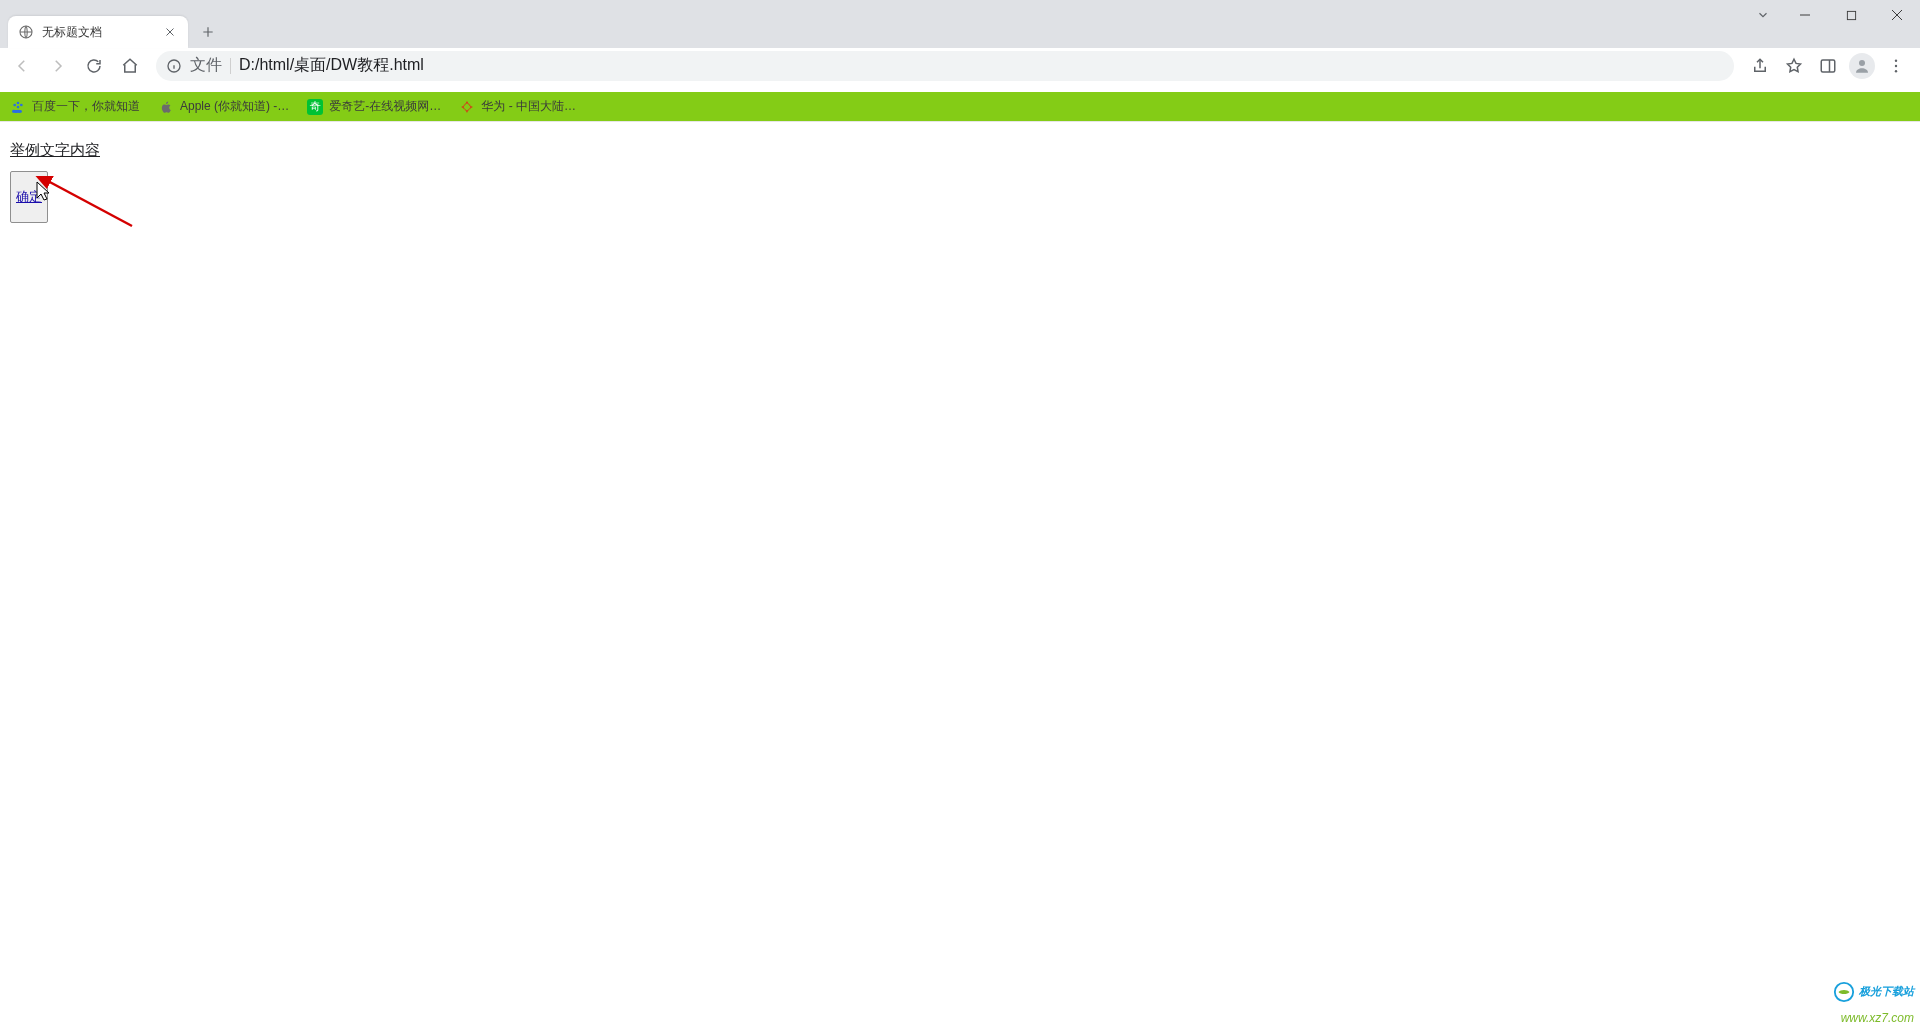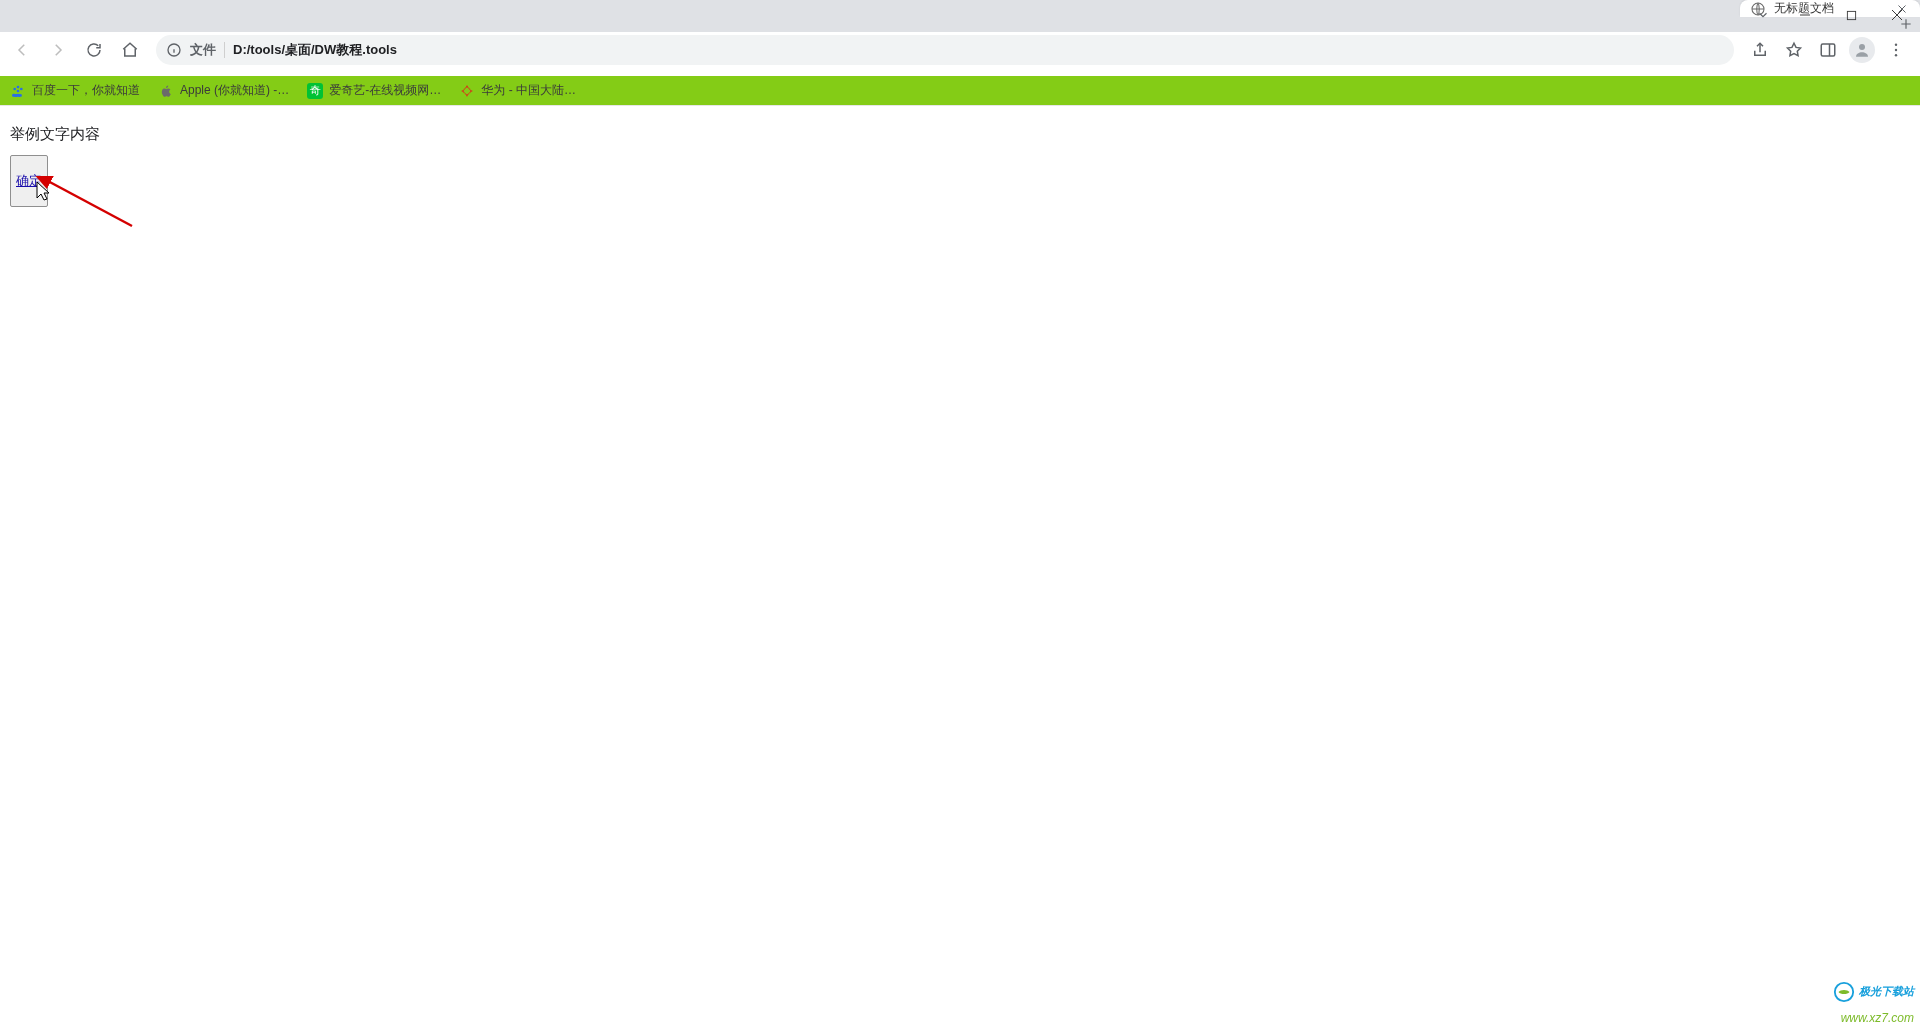--- a/index.html
+++ b/index.html
@@ -1,53 +1,53 @@
 <!DOCTYPE html>
 <html><head>
   <meta charset="utf-8">
   <style>
     * { margin: 0; padding: 0; box-sizing: border-box; }
     body { font-family: "Microsoft YaHei", Arial, sans-serif; font-size: 13px; color: #202124; background: #fff; width: 1920px; height: 1025px; overflow: hidden; position: relative; }
 
     
-    .titlebar { height: 32px; background: #dfe1e5; display: flex; align-items: flex-end; padding-left: 8px; position: relative; flex-direction: column; }
+    .titlebar { height: 48px; background: #dfe1e5; display: flex; align-items: flex-end; padding-left: 8px; position: relative; }
     .tab { display: flex; align-items: center; background: #fff; height: 32px; border-radius: 8px 8px 0 0; padding: 0 10px; min-width: 180px; max-width: 200px; gap: 8px; font-size: 12px; box-shadow: 0 -1px 2px rgba(0,0,0,0.08); }
     .tab .globe-icon { width: 16px; height: 16px; flex-shrink: 0; display: flex; align-items: center; justify-content: center; }
     .tab .tab-title { flex: 1; white-space: nowrap; overflow: hidden; text-overflow: ellipsis; color: #343434; }
     .tab .close-icon { width: 16px; height: 16px; display: flex; align-items: center; justify-content: center; color: #5f6368; cursor: pointer; border-radius: 50%; }
     .new-tab { width: 28px; height: 28px; display: flex; align-items: center; justify-content: center; margin-left: 6px; margin-bottom: 2px; border-radius: 50%; color: #5f6368; cursor: pointer; }
 
     .win-controls { position: absolute; right: 0; top: 0; height: 30px; display: flex; align-items: center; }
     .win-controls .wc { width: 46px; height: 30px; display: flex; align-items: center; justify-content: center; color: #3c3c3c; cursor: pointer; }
     .chevd { width:30px; height:30px; display:flex; align-items:center; justify-content:center; color:#5f6368; cursor:pointer; margin-right:4px; }
 
     
     .toolbar { height: 36px; background: #fff; display: flex; align-items: center; padding: 0 6px; gap: 4px; border-bottom: 1px solid #fff; }
     .nav-btn { width: 32px; height: 32px; display: flex; align-items: center; justify-content: center; color: #5f6368; border-radius: 50%; cursor: pointer; }
     .nav-btn.disabled { color: #bdbdbd; cursor: default; }
-    .omnibox { flex: 1; height: 30px; background: #f1f3f4; border-radius: 15px; display: flex; align-items: center; padding: 0 10px; gap: 8px; margin: 0 6px; font-size: 13px; color: #202124; font-weight: bold; }
+    .omnibox { flex: 1; height: 30px; background: #f1f3f4; border-radius: 15px; display: flex; align-items: center; padding: 0 10px; gap: 8px; margin: 0 6px; font-size: 16px; color: #202124; }
     .omnibox .info-icon { width: 16px; height: 16px; color: #5f6368; flex-shrink: 0; }
     .omnibox .scheme { color: #5f6368; }
     .omnibox .sep { width: 1px; height: 16px; background: #cfcfcf; }
     .omnibox .url { color: #202124; }
     .tool-icons { display: flex; align-items: center; gap: 2px; padding-right: 2px; }
     .tool-icons .ti { width: 32px; height: 32px; display: flex; align-items: center; justify-content: center; color: #5f6368; border-radius: 50%; cursor: pointer; }
     .avatar { width: 26px; height: 26px; border-radius: 50%; background: #e8eaed; display: flex; align-items: center; justify-content: center; }
 
     
     .bookmarks { height: 30px; background: #84cc16; display: flex; align-items: center; padding: 0 10px; gap: 18px; border-bottom: 1px solid #e6e6e6; font-size: 12px; margin-top: 8px; }
     .bm { display: flex; align-items: center; gap: 6px; color: #3b3b3b; cursor: pointer; white-space: nowrap; }
     .bm .favicon { width: 16px; height: 16px; display: flex; align-items: center; justify-content: center; border-radius: 3px; font-size: 11px; color: #fff; flex-shrink: 0; }
     .fav-baidu { background: none; }
     .fav-apple { background: none; color: #6b6b6b !important; }
     .fav-iqiyi { background: #00c234; font-size: 8px; }
     .fav-huawei { background: none; }
 
     
-    .page { padding: 14px 10px; font-size: 15px; line-height: 1.9; }
+    .page { padding: 14px 10px; font-size: 15px; line-height: 1.9; text-decoration: underline; }
     .page p { margin: 0 0 6px 0; }
     .confirm-btn { display: inline-block; padding: 16px 5px; font-size: 13px; background: #efefef; border: 1px solid #8f8f8f; color: #1a0dab; text-decoration: underline; cursor: pointer; font-family: inherit; border-radius: 2px; }
 
     
     .arrow-annot { position: absolute; left: 34px; top: 176px; pointer-events: none; }
 
     
     .watermark { position: absolute; right: 6px; bottom: 0; text-align: right; line-height: 1.2; }
     .watermark .wm-row1 { display: flex; align-items: center; justify-content: flex-end; gap: 4px; }
     .watermark .wm-logo { width: 22px; height: 22px; border-radius: 50%; display:inline-flex; align-items:center; justify-content:center; }
@@ -130,21 +130,21 @@
 
   <div class="omnibox">
     <span class="info-icon">
       <svg viewBox="0 0 24 24" width="16" height="16" fill="none" stroke="#5f6368" stroke-width="2">
           <circle cx="12" cy="12" r="9"></circle>
           <path d="M12 8h.01M12 11v5"></path>
         </svg>
     </span>
     <span class="scheme">文件</span>
     <span class="sep"></span>
-    <span class="url">D:/tools/桌面/DW教程.tools</span>
+    <span class="url">D:/html/桌面/DW教程.html</span>
   </div>
 
   <div class="tool-icons">
     <div class="ti">
       <svg viewBox="0 0 24 24" width="18" height="18" fill="none" stroke="currentColor" stroke-width="2">
           <path d="M12 3v12"></path>
           <path d="M8 7l4-4 4 4"></path>
           <path d="M5 13v6h14v-6"></path>
         </svg>
     </div>

